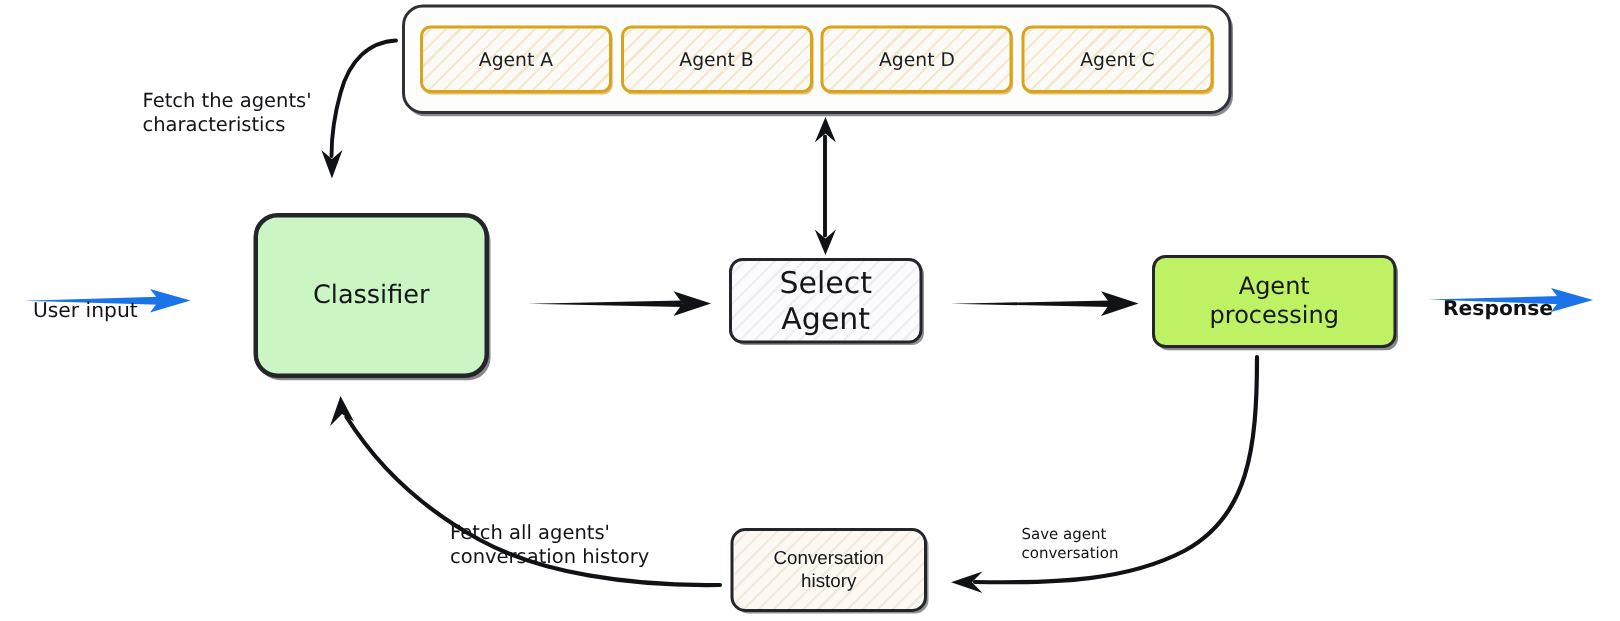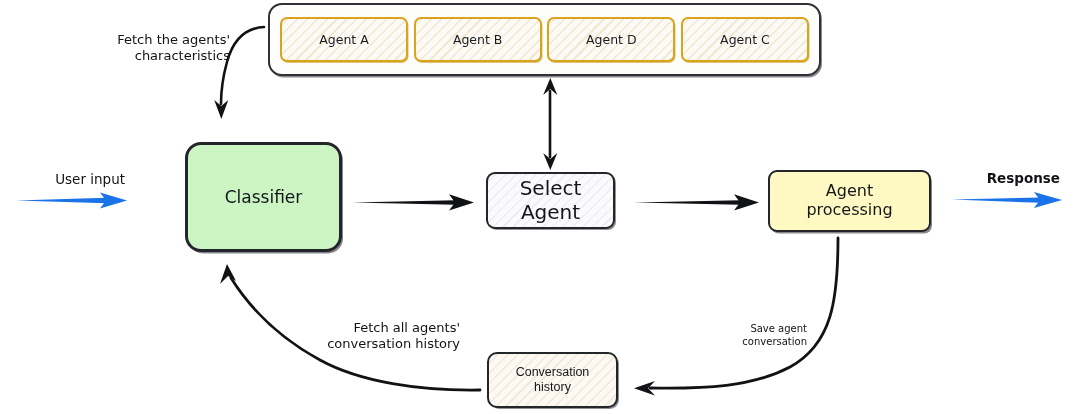--- a/index.html
+++ b/index.html
@@ -74,21 +74,21 @@
     align-items: center;
     justify-content: center;
     font-family: "DejaVu Sans", sans-serif;
     font-size: 12.5px;
     color: #1b1c20;
     box-shadow: 1px 1.5px 0 -0.5px rgba(201,155,28,.6);
     text-align: right;
   }
 
   .classifier {
-    left: 185px;
+    left: 169px;
     top: 142px;
     width: 157px;
     height: 110px;
     border: 3px solid #23252a;
     border-radius: 16px;
     background: #ccf5c4;
     font-size: 17px;
     box-shadow: 2px 2.5px 0 -1px rgba(35,37,42,.55);
   }
 
@@ -108,21 +108,21 @@
     box-shadow: 2px 2px 0 -1px rgba(35,37,42,.5);
   }
 
   .agent-processing {
     left: 768px;
     top: 170px;
     width: 163px;
     height: 62px;
     border: 2.5px solid #23252a;
     border-radius: 9px;
-    background: #fef9c3;
+    background: #bef264;
     font-size: 16px;
     box-shadow: 2px 2.5px 0 -1px rgba(35,37,42,.55);
   }
 
   .conversation-history {
     left: 487px;
     top: 352px;
     width: 131px;
     height: 56px;
     border: 2.5px solid #23252a;
@@ -133,25 +133,26 @@
         rgba(190,170,140,.18) 0 1.5px,
         rgba(0,0,0,0) 1.5px 7px);
     font-family: "Liberation Sans", sans-serif;
     font-size: 12.5px;
     box-shadow: 2px 2px 0 -1px rgba(35,37,42,.5);
   }
 
   
   .label {
     position: absolute;
-    text-align: right;
+    text-align: left;
     color: #121317;
     font-family: "DejaVu Sans", sans-serif;
     line-height: 1.25;
     white-space: pre-line;
+    margin-top: 28px;
   }
 
   .label-fetch-characteristics {
     left: 95px;
     top: 32px;
     width: 135px;
     font-size: 13px;
   }
   .label-user-input {
     left: 22px;

